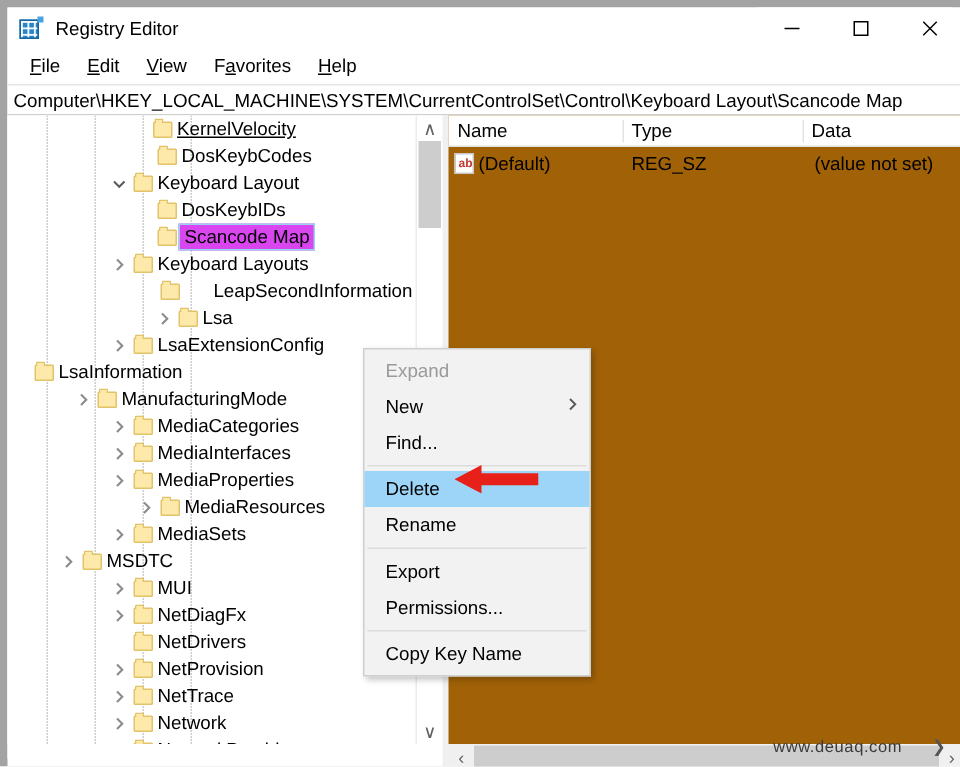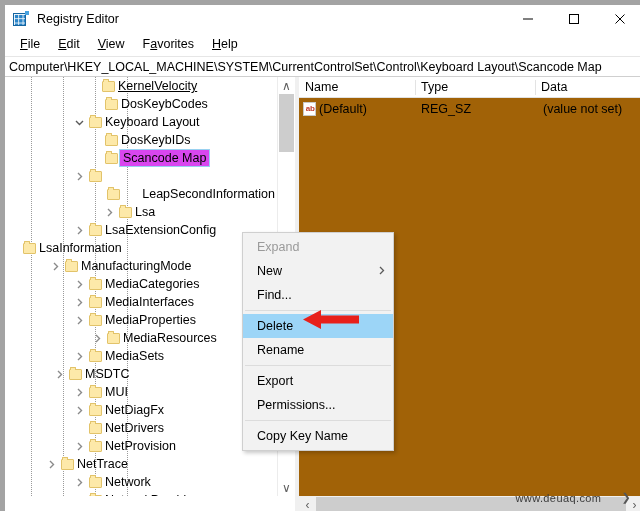--- a/index.html
+++ b/index.html
@@ -407,20 +407,21 @@
           </div>
           <div class="tree-row" style="padding-left: 66px;">
             <span class="twisty">
               <svg width="9" height="9" viewBox="0 0 9 9">
                 <polyline points="3,1 6.5,4.5 3,8" fill="none" stroke="#8a8a8a" stroke-width="1.4"></polyline>
               </svg>
             </span>
             <span class="folder">
               <i></i>
             </span>
+            <span class="label">Keyboard Layouts</span>
           </div>
           <div class="tree-row" style="padding-left: 66px; justify-content: space-between;">
             <span class="twisty"></span>
             <span class="folder">
               <i></i>
             </span>
             <span class="label">LeapSecondInformation</span>
           </div>
           <div class="tree-row" style="padding-left: 96px;">
             <span class="twisty">
@@ -510,21 +511,21 @@
             <span class="twisty">
               <svg width="9" height="9" viewBox="0 0 9 9">
                 <polyline points="3,1 6.5,4.5 3,8" fill="none" stroke="#8a8a8a" stroke-width="1.4"></polyline>
               </svg>
             </span>
             <span class="folder">
               <i></i>
             </span>
             <span class="label">MediaSets</span>
           </div>
-          <div class="tree-row" style="padding-left: 32px; margin-left: 14px;">
+          <div class="tree-row" style="padding-left: 32px;">
             <span class="twisty">
               <svg width="9" height="9" viewBox="0 0 9 9">
                 <polyline points="3,1 6.5,4.5 3,8" fill="none" stroke="#8a8a8a" stroke-width="1.4"></polyline>
               </svg>
             </span>
             <span class="folder">
               <i></i>
             </span>
             <span class="label">MSDTC</span>
           </div>
@@ -561,21 +562,21 @@
             <span class="twisty">
               <svg width="9" height="9" viewBox="0 0 9 9">
                 <polyline points="3,1 6.5,4.5 3,8" fill="none" stroke="#8a8a8a" stroke-width="1.4"></polyline>
               </svg>
             </span>
             <span class="folder">
               <i></i>
             </span>
             <span class="label">NetProvision</span>
           </div>
-          <div class="tree-row" style="padding-left: 38px;">
+          <div class="tree-row" style="padding-left: 66px;">
             <span class="twisty">
               <svg width="9" height="9" viewBox="0 0 9 9">
                 <polyline points="3,1 6.5,4.5 3,8" fill="none" stroke="#8a8a8a" stroke-width="1.4"></polyline>
               </svg>
             </span>
             <span class="folder">
               <i></i>
             </span>
             <span class="label">NetTrace</span>
           </div>

